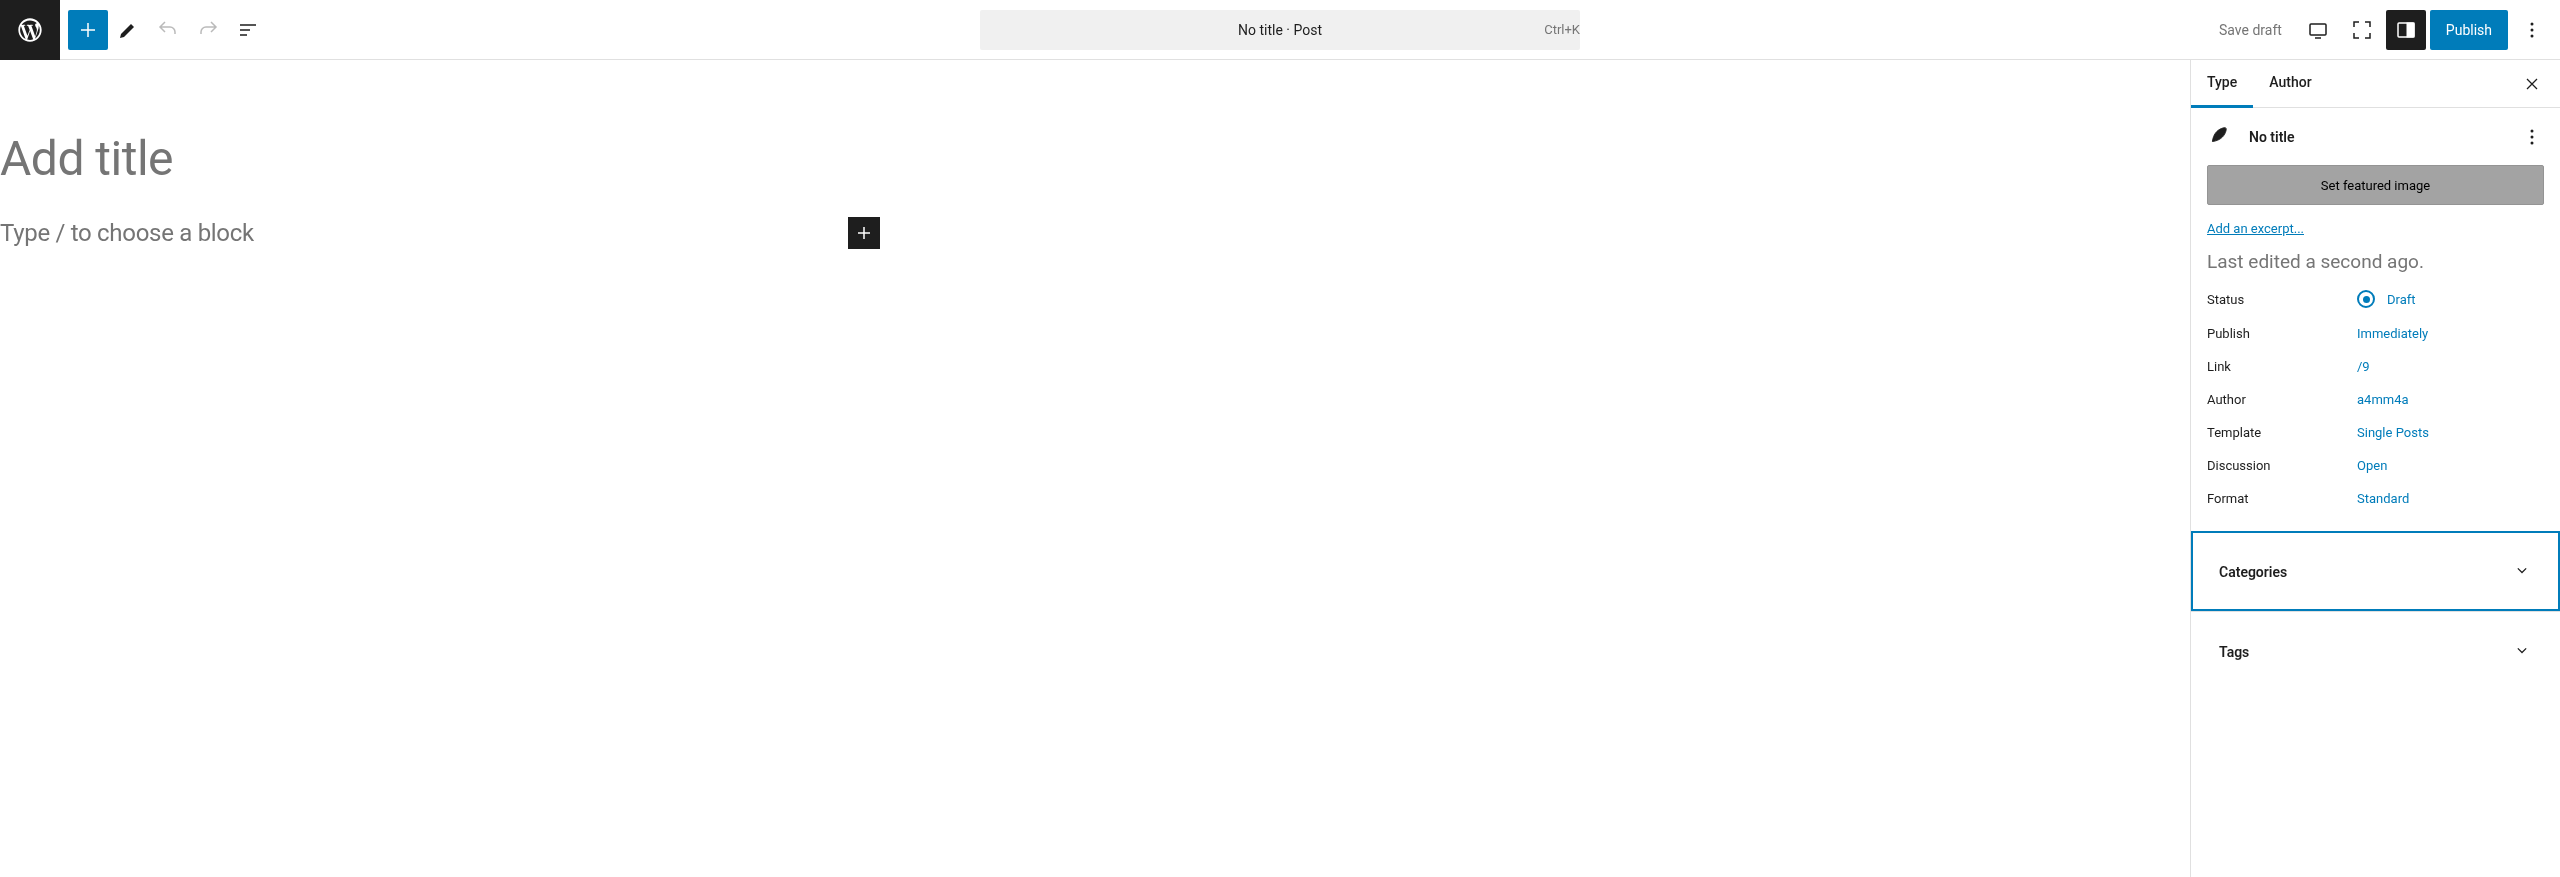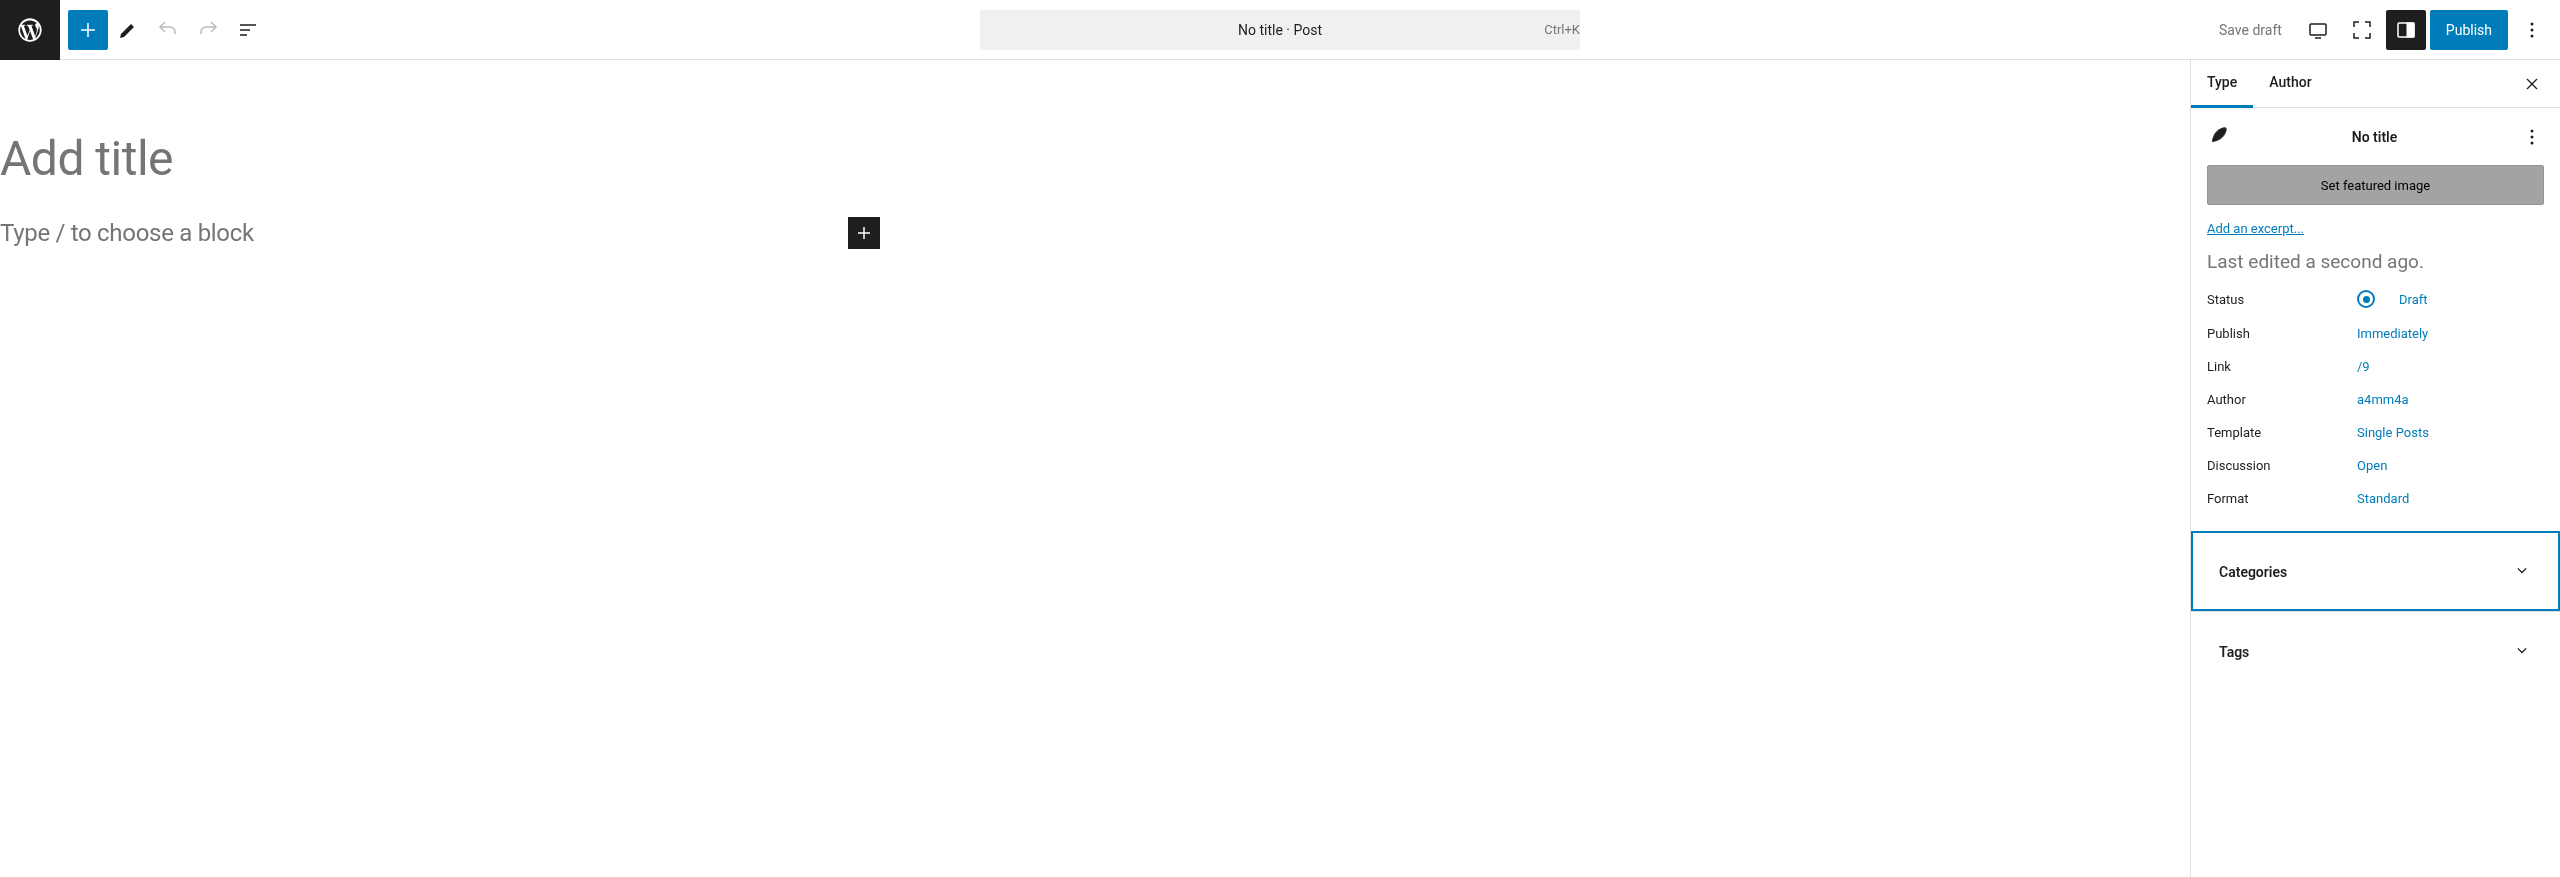--- a/index.html
+++ b/index.html
@@ -37,33 +37,33 @@
 .add-block-btn { width: 32px; height: 32px; background: #1e1e1e; display: flex; align-items: center; justify-content: center; }
 
 
 .sidebar { width: 370px; border-left: 1px solid #e0e0e0; display: flex; flex-direction: column; overflow-y: auto; }
 .sidebar-tabs { display: flex; align-items: center; height: 48px; border-bottom: 1px solid #e0e0e0; padding-right: 8px; }
 .tab { padding: 0 16px; height: 48px; display: flex; align-items: center; font-size: 14px; font-weight: 500; cursor: pointer; border-bottom: 3px solid transparent; }
 .tab.active { border-bottom-color: #007cba; color: #1e1e1e; }
 .tab:not(.active) { color: #1e1e1e; }
 .close-panel { margin-left: auto; width: 40px; height: 40px; display: flex; align-items: center; justify-content: center; }
 
-.panel-header { display: flex; align-items: center; padding: 16px; gap: 6px; text-align: center; }
+.panel-header { display: flex; align-items: center; padding: 16px; gap: 20px; }
 .panel-header-title { font-size: 14px; font-weight: 600; flex: 1; }
 .panel-actions-icon { width: 24px; height: 24px; display: flex; align-items: center; justify-content: center; }
 
 .panel-body { padding: 0 16px 16px; }
 .featured-btn { width: 100%; height: 40px; border: 1px solid #949494; border-radius: 2px; background: #a3a3a3; font-size: 13px; cursor: pointer; margin-bottom: 16px; }
 .excerpt-link { color: #007cba; text-decoration: underline; font-size: 13px; }
 .last-edited { color: #757575; font-size: 19px; margin-top: 14px; margin-bottom: 8px; }
 
 .summary-list { display: flex; flex-direction: column; }
 .summary-row { display: flex; align-items: center; padding: 9px 0; }
 .summary-label { width: 150px; font-size: 13px; color: #1e1e1e; }
-.summary-value { color: #007cba; font-size: 13px; display: flex; align-items: center; gap: 24px; }
+.summary-value { color: #007cba; font-size: 13px; display: flex; align-items: center; gap: 12px; }
 .status-icon { width: 18px; height: 18px; border: 2px solid #007cba; border-radius: 50%; display: flex; align-items: center; justify-content: center; }
 .status-icon::after { content: ''; width: 7px; height: 7px; background: #007cba; border-radius: 50%; }
 
 .accordion { border-top: 1px solid #e0e0e0; }
 .accordion-header { display: flex; align-items: center; justify-content: space-between; padding: 28px; font-size: 14px; font-weight: 600; cursor: pointer; }
 .accordion.focused { outline: 2px solid #007cba; outline-offset: -2px; }
 </style>
 </head>
 <body>
 

